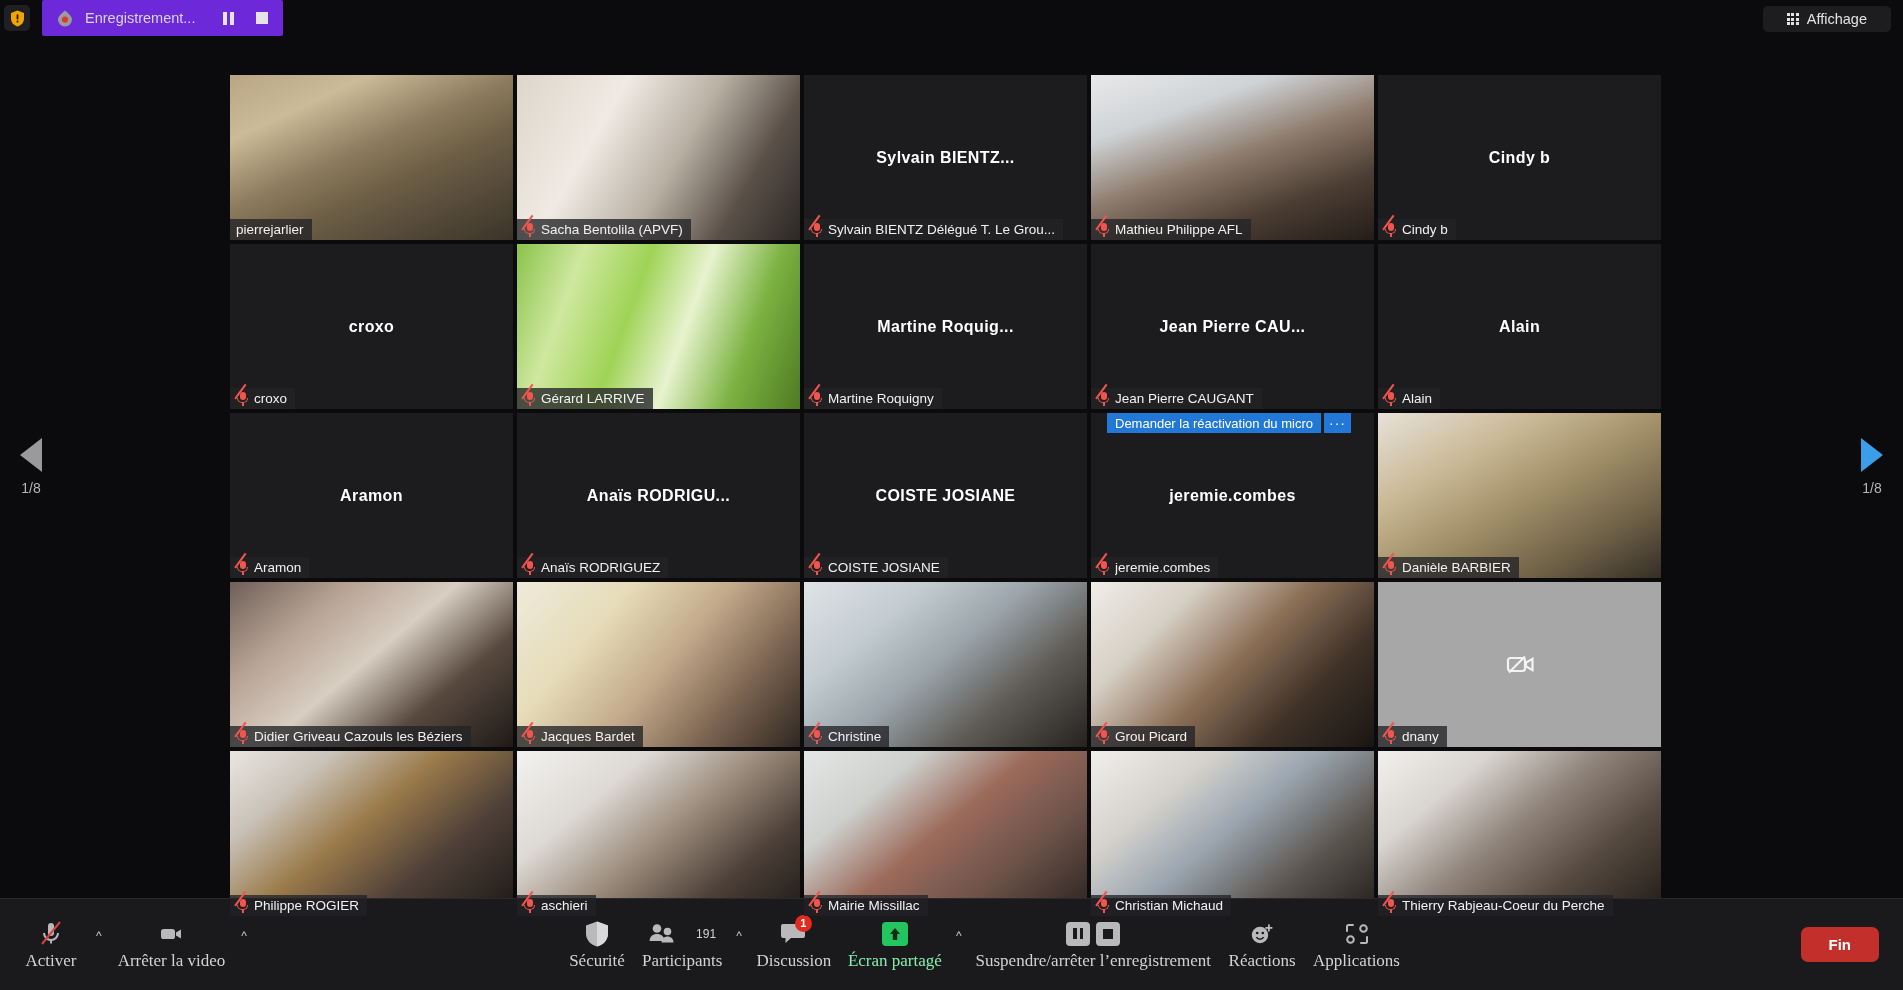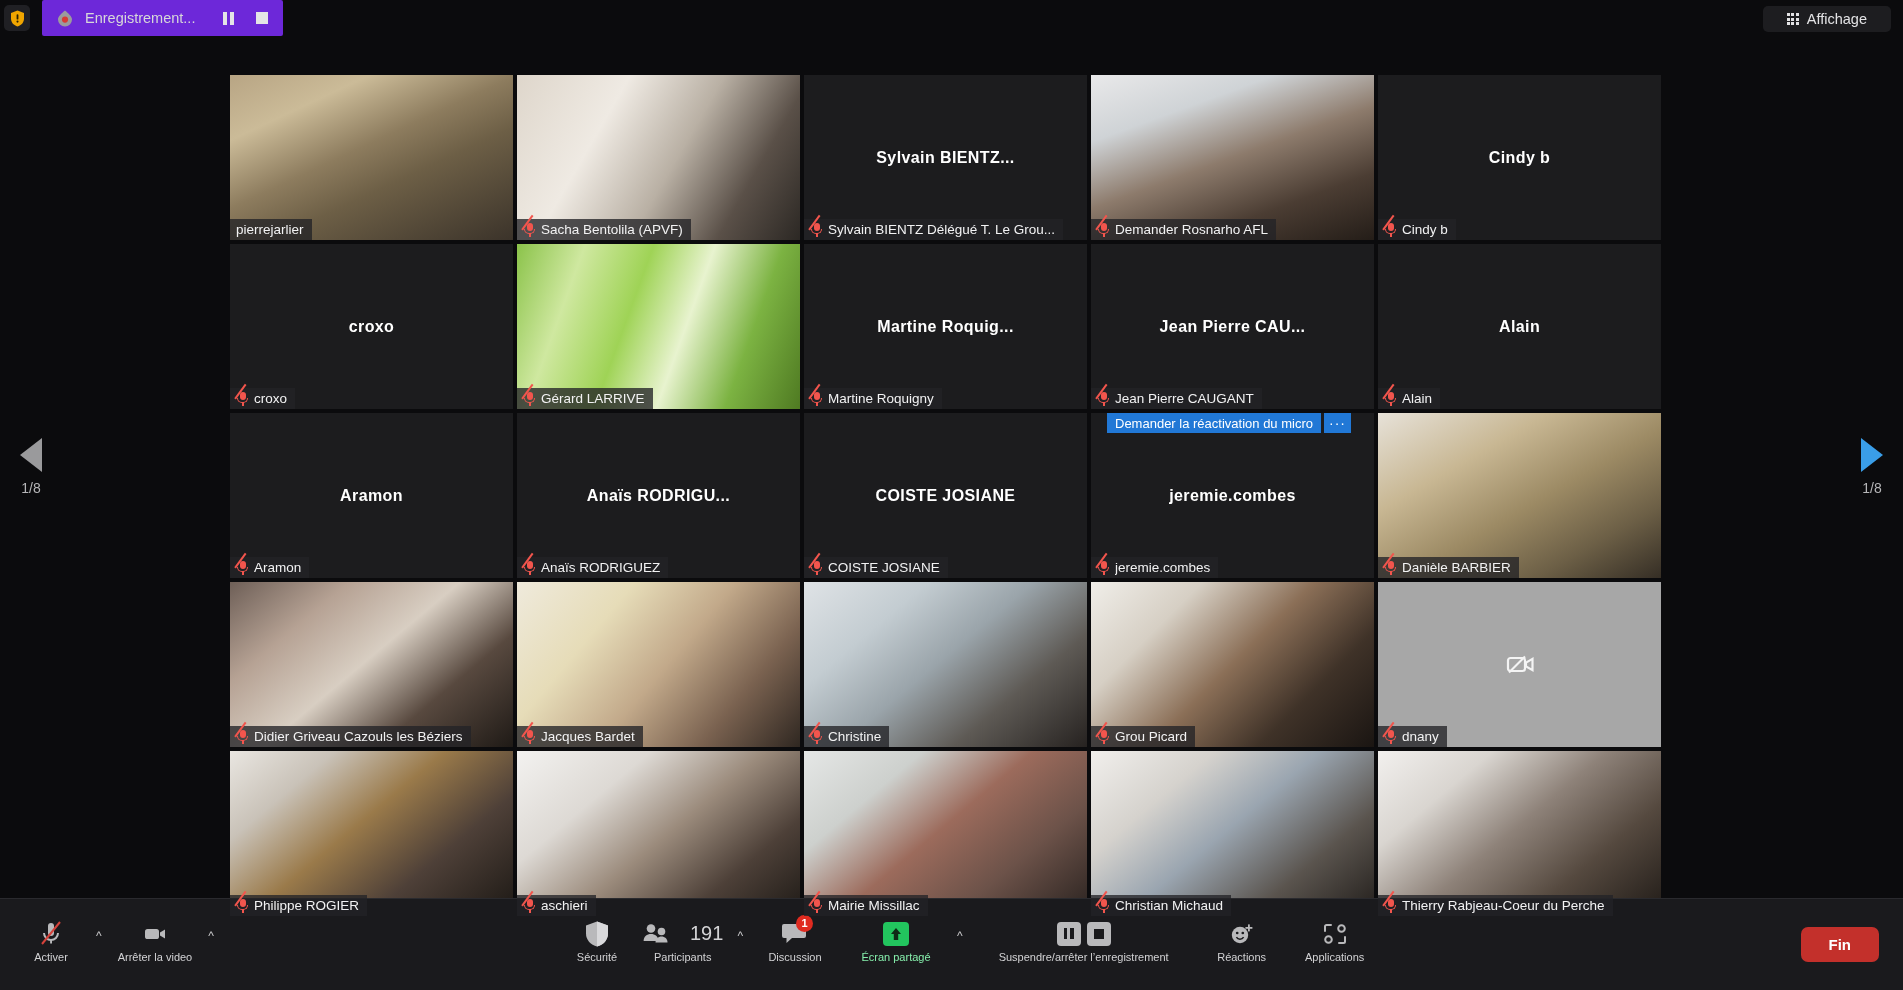--- a/index.html
+++ b/index.html
@@ -142,21 +142,21 @@
   .tb-left { display: flex; align-items: flex-start; margin-left: 14px; gap: 2px; }
   .tb-center {
     position: absolute; left: 560px; display: flex; align-items: flex-start; gap: 0px;
   }
   .tb-item {
     min-width: 74px; height: 64px; display: flex; flex-direction: column;
     align-items: center; justify-content: flex-start; cursor: pointer;
     padding: 4px 8px 0 8px; position: relative;
   }
   .tb-icon { height: 34px; display: flex; align-items: center; justify-content: center; }
-  .tb-label { color: #d3d3d5; font-size: 11px; margin-top: 0; white-space: nowrap; }
+  .tb-label { color: #d3d3d5; font-size: 17px; margin-top: 0; white-space: nowrap; font-family: Liberation Serif, serif; }
   .tb-label.green { color: #86efac; }
   .caret {
     color: #c9c9cb; font-size: 12px; margin-top: 16px; cursor: pointer;
     padding: 0 6px; align-self: flex-start;
   }
   .badge-count {
     position: absolute; background: #e02b20; color: #fff; border-radius: 9px;
     font-size: 11px; min-width: 17px; height: 17px; line-height: 17px; text-align: center;
     font-weight: bold; padding: 0 4px;
   }
@@ -269,21 +269,21 @@
         </div>
         <div class="tile">
           <div class="vidbg" style="background: linear-gradient(160deg, rgb(233, 233, 234) 0%, rgb(207, 211, 214) 25%, rgb(141, 123, 108) 50%, rgb(75, 61, 51) 75%, rgb(36, 29, 24) 100%);"></div>
           <div class="namecard">
             <span class="micmute">
               <span class="body"></span>
               <span class="arc"></span>
               <span class="stem"></span>
               <span class="slash"></span>
             </span>
-            <span class="nm">Demander Rosnarho AFL</span>
+            <span class="nm">Mathieu Philippe AFL</span>
           </div>
         </div>
         <div class="tile">
           <div class="placeholder-name">Cindy b</div>
           <div class="namecard">
             <span class="micmute">
               <span class="body"></span>
               <span class="arc"></span>
               <span class="stem"></span>
               <span class="slash"></span>
@@ -585,21 +585,21 @@
       </div>
 
       <div class="tb-item" style="min-width:92px">
         <div class="tb-icon" style="gap:6px">
           <svg width="30" height="24" viewBox="0 0 30 24">
             <circle cx="9" cy="6.5" r="4.3" fill="#b9b9bb"></circle>
             <path d="M1.6 19 C1.6 14.6 5 12 9 12 C13 12 16.4 14.6 16.4 19 Z" fill="#b9b9bb"></path>
             <circle cx="19.5" cy="9.5" r="3.8" fill="#b9b9bb"></circle>
             <path d="M13.5 20.5 C13.5 16.8 16.2 14.6 19.5 14.6 C22.8 14.6 25.5 16.8 25.5 20.5 Z" fill="#b9b9bb"></path>
           </svg>
-          <span style="color:#d3d3d5;font-size:20px;margin-left:12px">191</span>
+          <span style="color:#d3d3d5;font-size:12px;margin-left:12px">191</span>
         </div>
         <div class="tb-label">Participants</div>
       </div>
       <div class="caret">^</div>
 
       <div class="tb-item" style="min-width:92px">
         <div class="tb-icon" style="position:relative">
           <svg width="28" height="26" viewBox="0 0 28 26">
             <path d="M3 3 H23 A2 2 0 0 1 25 5 V15 A2 2 0 0 1 23 17 H11 L5.5 22 V17 H3 A2 2 0 0 1 1 15 V5 A2 2 0 0 1 3 3 Z" fill="#b9b9bb"></path>
           </svg>

